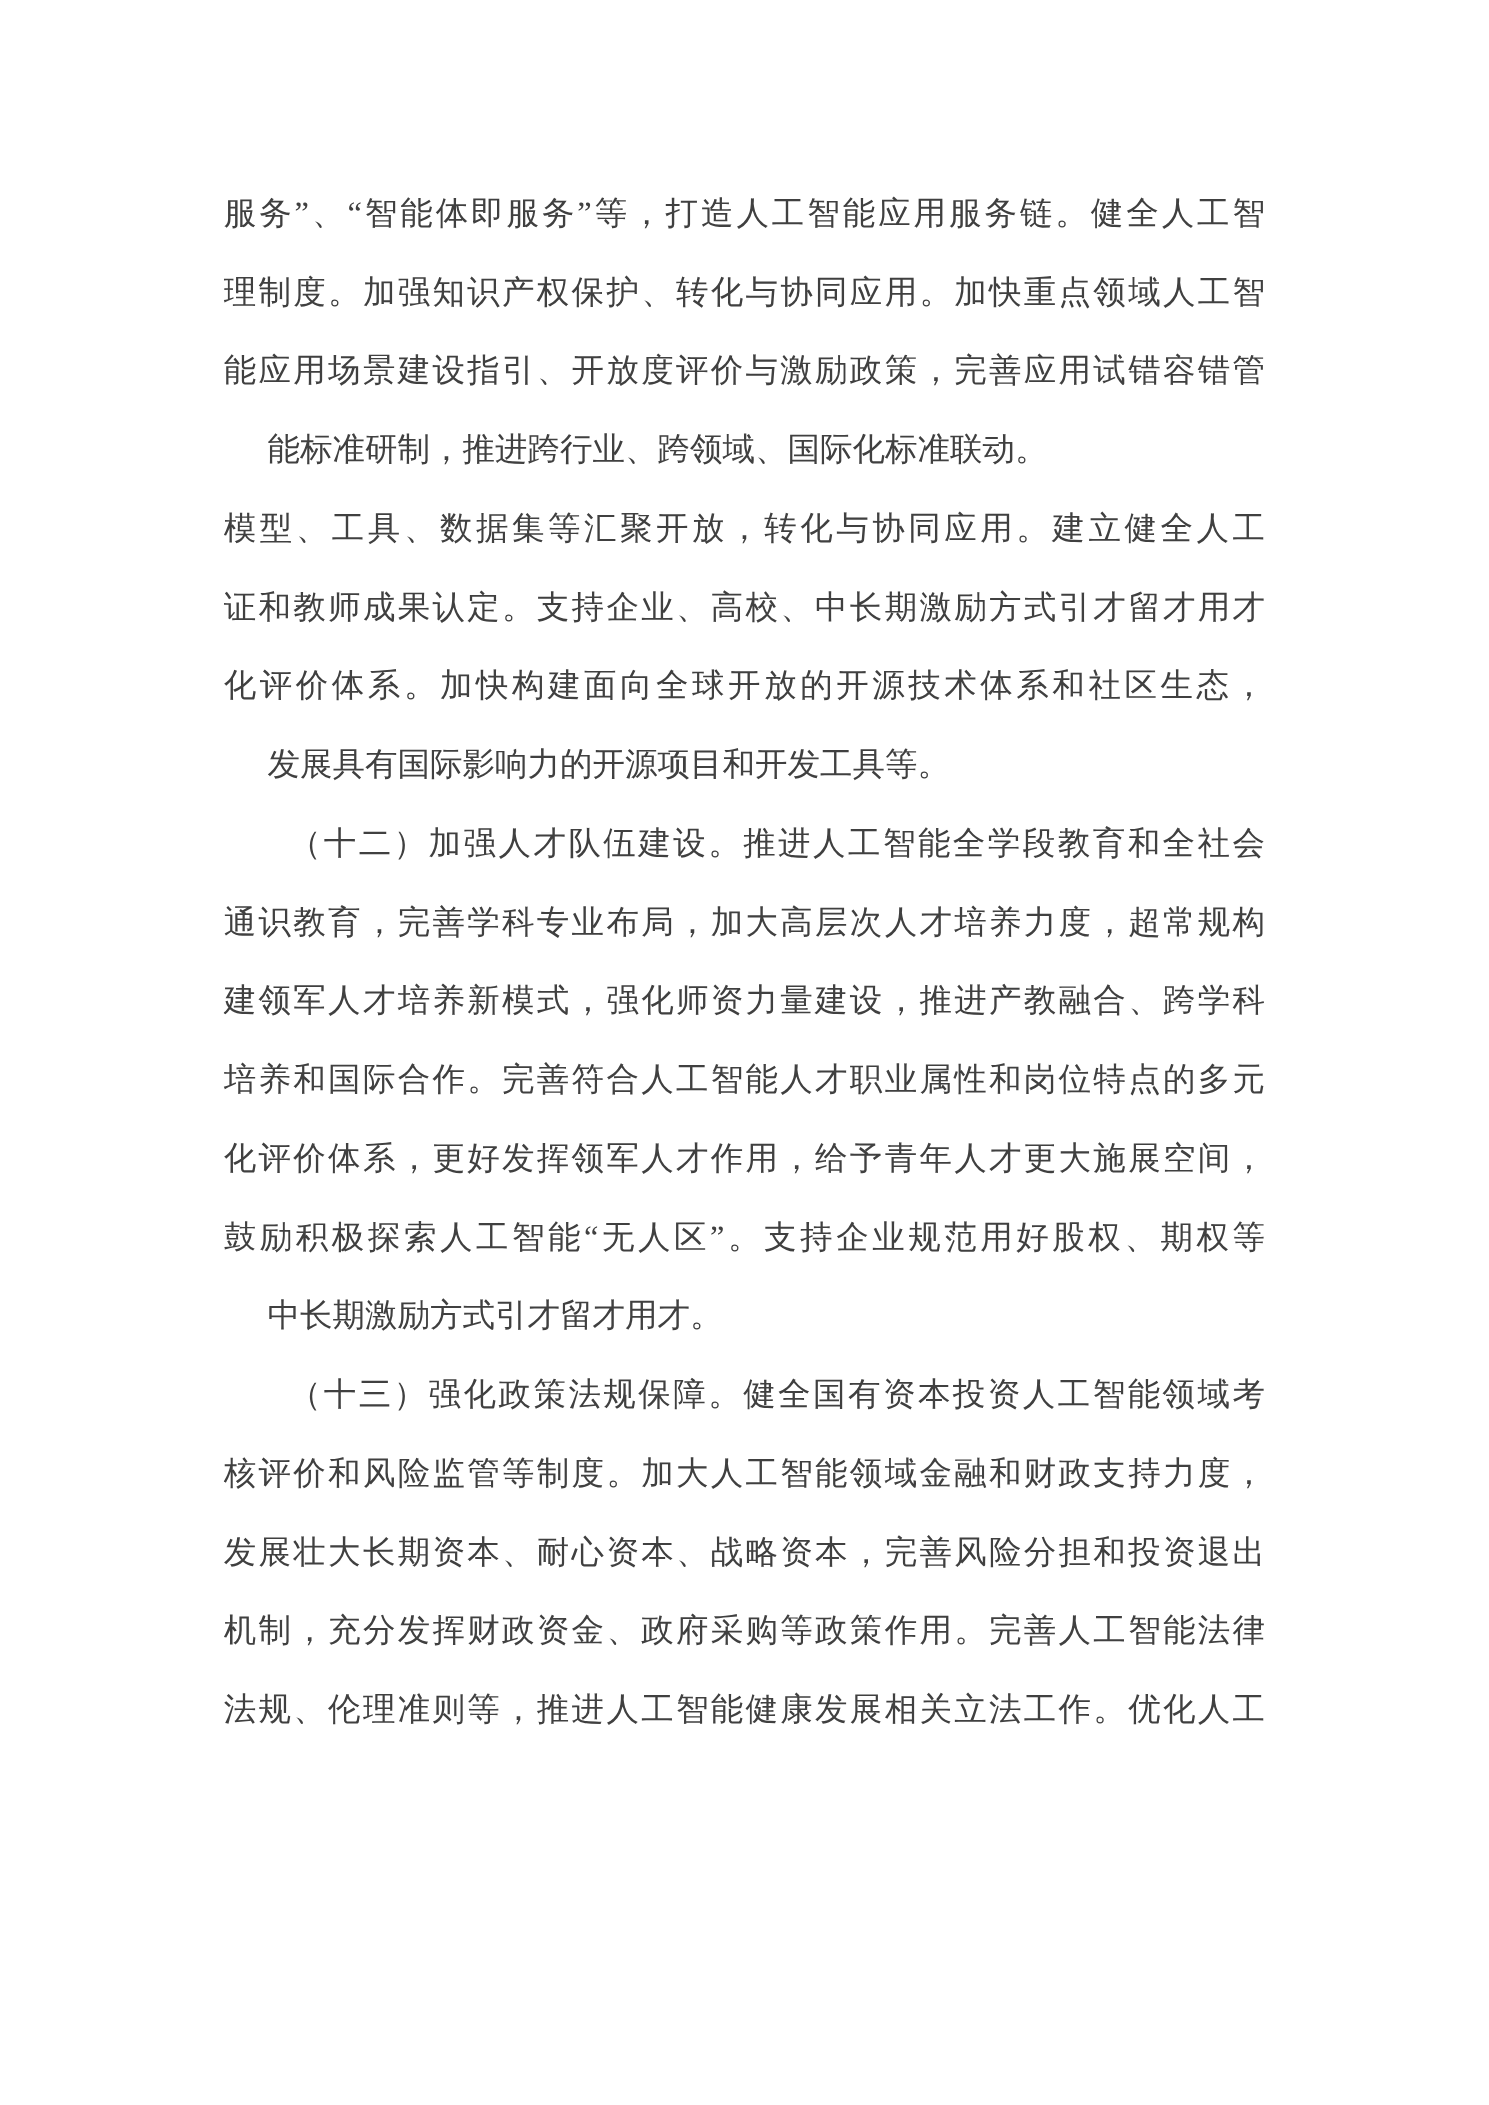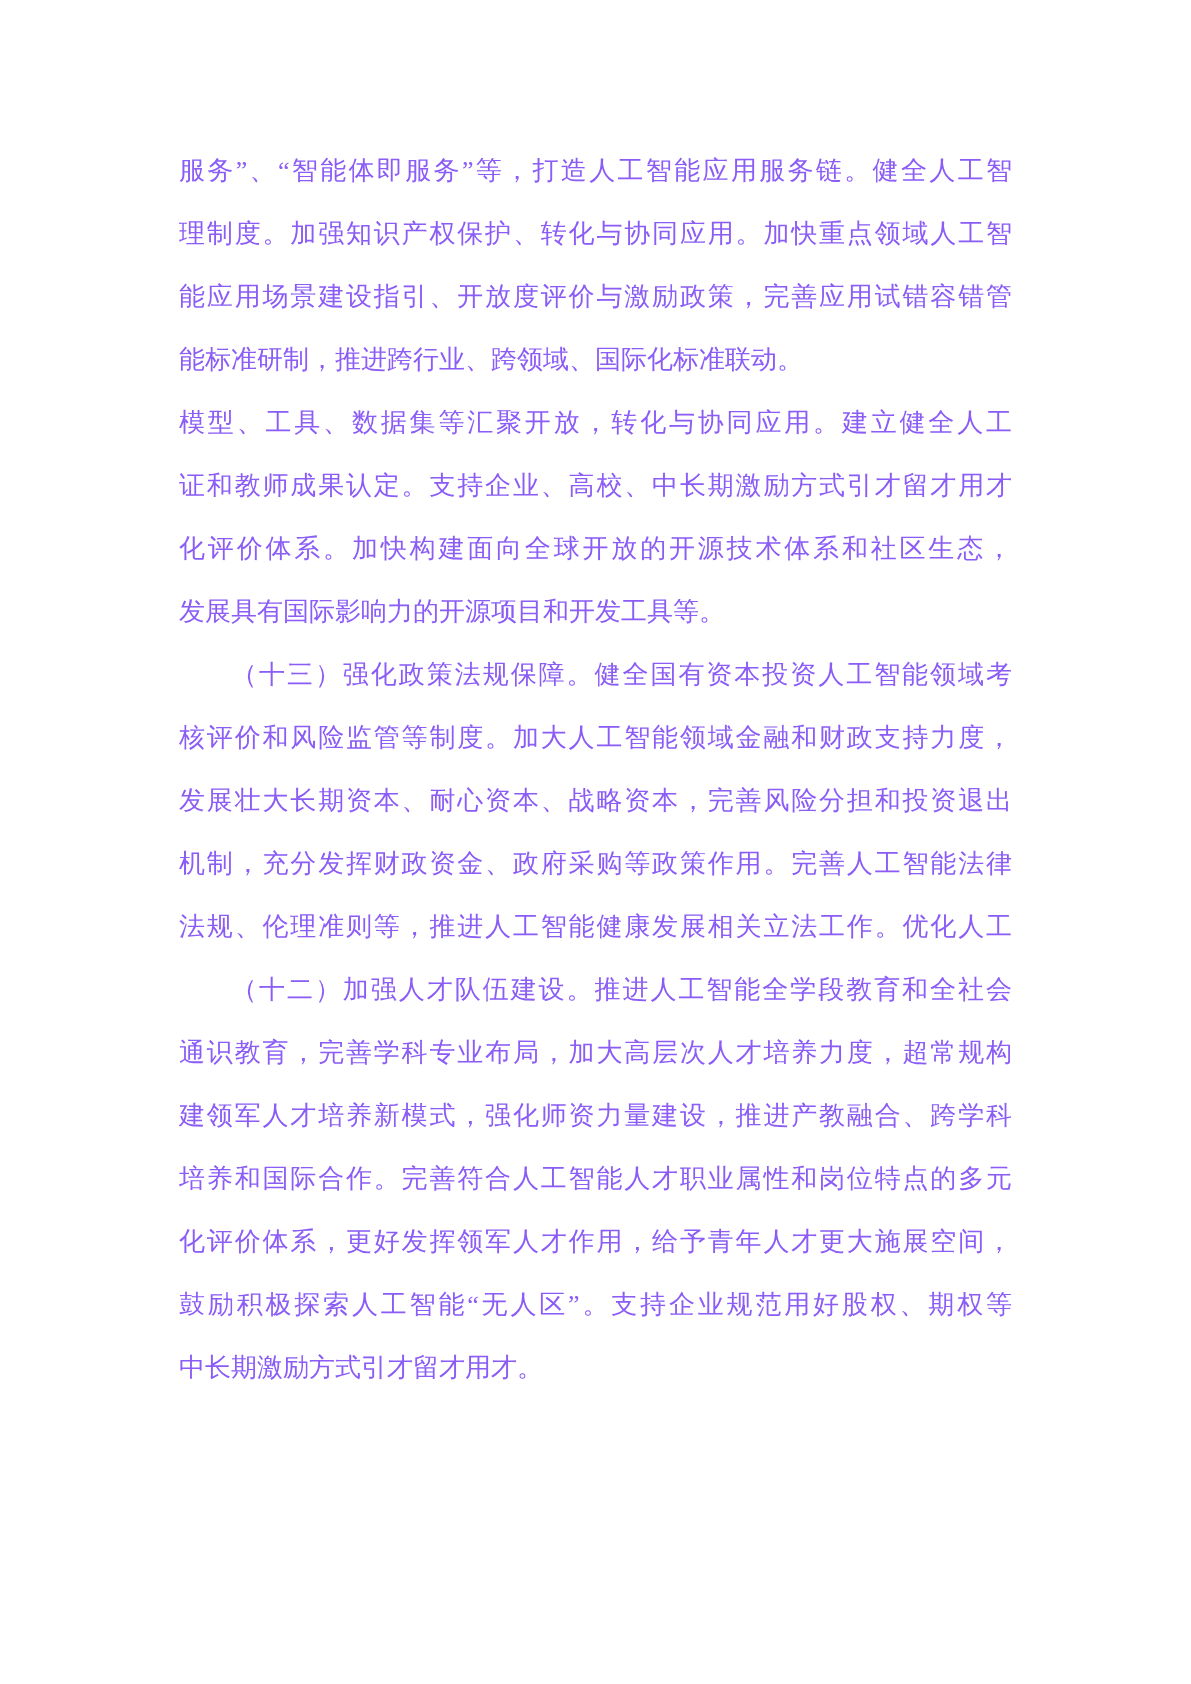--- a/index.html
+++ b/index.html
@@ -14,36 +14,37 @@
     background: #ffffff;
     overflow: hidden;
   }
   .text-block {
     position: absolute;
     left: 179px;
     top: 139px;
     width: 833px;
     font-family: "Liberation Serif", "DejaVu Serif", serif;
     font-size: 26px;
-    color: #8b5cf6;
+    color: #404040;
     line-height: 63px;
   }
   .paragraph {
     margin: 0;
     padding: 0;
   }
   .line {
     height: 63px;
     text-align: justify;
     text-align-last: justify;
     text-justify: inter-character;
     overflow: hidden;
   }
   .line.lastline {
     text-align-last: left;
+    margin-left: 35px;
   }
   .line.indent {
     text-indent: 2em;
   }
 </style>
 </head>
 <body>
 
 <div class="page">
   <div class="text-block" id="text-block">
@@ -53,29 +54,29 @@
         <div class="line">能应用场景建设指引、开放度评价与激励政策，完善应用试错容错管</div>
         <div class="line lastline">能标准研制，推进跨行业、跨领域、国际化标准联动。</div>
       </div>
       <div class="paragraph">
         <div class="line">模型、工具、数据集等汇聚开放，转化与协同应用。建立健全人工</div>
         <div class="line">证和教师成果认定。支持企业、高校、中长期激励方式引才留才用才</div>
         <div class="line">化评价体系。加快构建面向全球开放的开源技术体系和社区生态，</div>
         <div class="line lastline">发展具有国际影响力的开源项目和开发工具等。</div>
       </div>
       <div class="paragraph">
-        <div class="line indent">（十三）强化政策法规保障。健全国有资本投资人工智能领域考</div>
-        <div class="line">核评价和风险监管等制度。加大人工智能领域金融和财政支持力度，</div>
-        <div class="line">发展壮大长期资本、耐心资本、战略资本，完善风险分担和投资退出</div>
-        <div class="line">机制，充分发挥财政资金、政府采购等政策作用。完善人工智能法律</div>
-        <div class="line">法规、伦理准则等，推进人工智能健康发展相关立法工作。优化人工</div>
-      </div>
-      <div class="paragraph">
         <div class="line indent">（十二）加强人才队伍建设。推进人工智能全学段教育和全社会</div>
         <div class="line">通识教育，完善学科专业布局，加大高层次人才培养力度，超常规构</div>
         <div class="line">建领军人才培养新模式，强化师资力量建设，推进产教融合、跨学科</div>
         <div class="line">培养和国际合作。完善符合人工智能人才职业属性和岗位特点的多元</div>
         <div class="line">化评价体系，更好发挥领军人才作用，给予青年人才更大施展空间，</div>
         <div class="line">鼓励积极探索人工智能“无人区”。支持企业规范用好股权、期权等</div>
         <div class="line lastline">中长期激励方式引才留才用才。</div>
       </div>
+      <div class="paragraph">
+        <div class="line indent">（十三）强化政策法规保障。健全国有资本投资人工智能领域考</div>
+        <div class="line">核评价和风险监管等制度。加大人工智能领域金融和财政支持力度，</div>
+        <div class="line">发展壮大长期资本、耐心资本、战略资本，完善风险分担和投资退出</div>
+        <div class="line">机制，充分发挥财政资金、政府采购等政策作用。完善人工智能法律</div>
+        <div class="line">法规、伦理准则等，推进人工智能健康发展相关立法工作。优化人工</div>
+      </div>
     </div>
 </div>
 
 </body></html>

